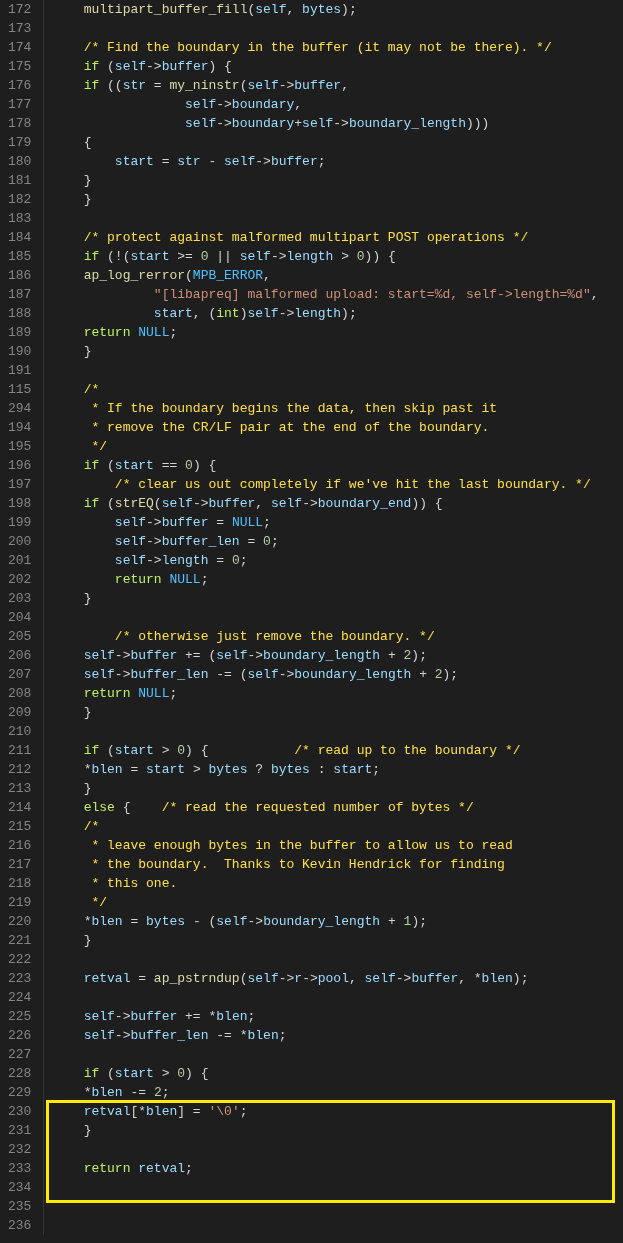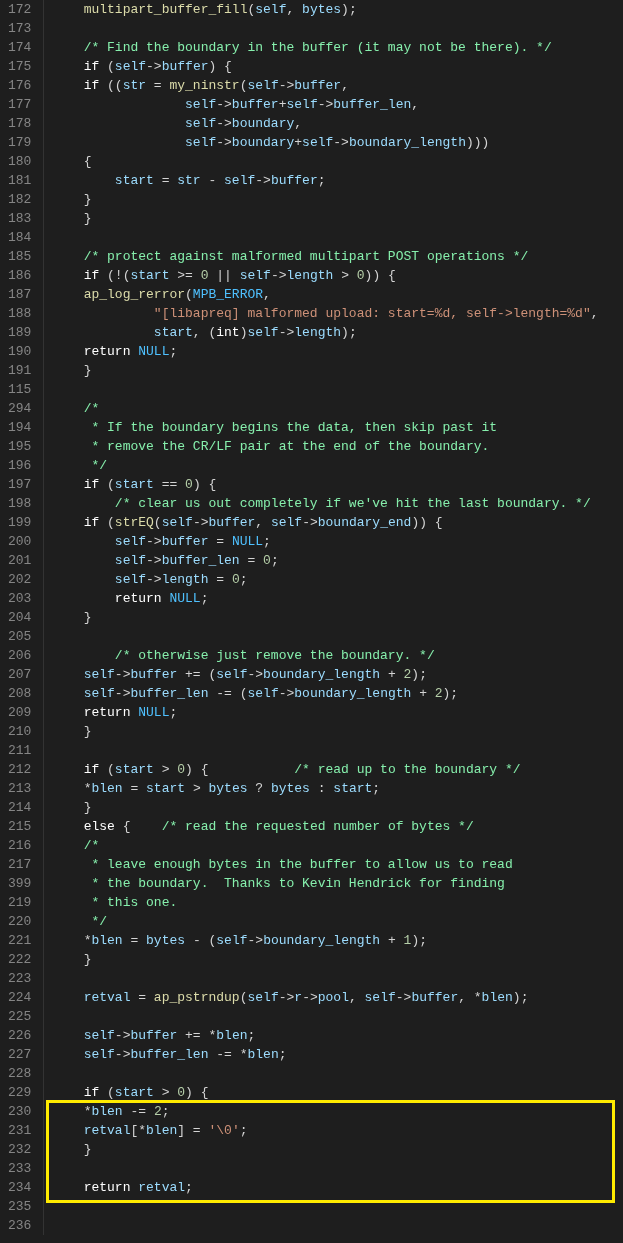--- a/index.html
+++ b/index.html
@@ -30,26 +30,26 @@
   .code {
     padding-left: 8px;
     flex: 1;
     position: relative;
   }
   .code-line {
     height: 19px;
     line-height: 19px;
     white-space: pre;
   }
-  .kw { color: #ffffff; }
+  .kw { color: #bef264; }
   .fn { color: #dcdcaa; }
   .id { color: #9cdcfe; }
   .num { color: #b5cea8; }
   .str { color: #ce9178; }
-  .cmt { color: #86efac; }
+  .cmt { color: #fde047; }
   .op { color: #d4d4d4; }
   .ws { color: #404040; }
   .const { color: #4fc1ff; }
   .highlight-box {
     position: absolute;
     border: 3px solid #ffeb00;
     left: 2px;
     right: 8px;
     pointer-events: none;
   }
@@ -98,21 +98,21 @@
       <div class="gutter-line">208</div>
       <div class="gutter-line">209</div>
       <div class="gutter-line">210</div>
       <div class="gutter-line">211</div>
       <div class="gutter-line">212</div>
       <div class="gutter-line">213</div>
       <div class="gutter-line">214</div>
       <div class="gutter-line">215</div>
       <div class="gutter-line">216</div>
       <div class="gutter-line">217</div>
-      <div class="gutter-line">399</div>
+      <div class="gutter-line">218</div>
       <div class="gutter-line">219</div>
       <div class="gutter-line">220</div>
       <div class="gutter-line">221</div>
       <div class="gutter-line">222</div>
       <div class="gutter-line">223</div>
       <div class="gutter-line">224</div>
       <div class="gutter-line">225</div>
       <div class="gutter-line">226</div>
       <div class="gutter-line">227</div>
       <div class="gutter-line">228</div>
@@ -124,21 +124,20 @@
       <div class="gutter-line">234</div>
       <div class="gutter-line">235</div>
       <div class="gutter-line">236</div>
     </div>
   <div class="code" id="code">
       <div class="code-line"><span class="ws">    </span><span class="fn">multipart_buffer_fill</span><span class="op">(</span><span class="id">self</span><span class="op">, </span><span class="id">bytes</span><span class="op">);</span></div>
       <div class="code-line"></div>
       <div class="code-line"><span class="ws">    </span><span class="cmt">/* Find the boundary in the buffer (it may not be there). */</span></div>
       <div class="code-line"><span class="ws">    </span><span class="kw">if</span><span class="op"> (</span><span class="id">self</span><span class="op">-&gt;</span><span class="id">buffer</span><span class="op">) {</span></div>
       <div class="code-line"><span class="ws">    </span><span class="kw">if</span><span class="op"> ((</span><span class="id">str</span><span class="op"> = </span><span class="fn">my_ninstr</span><span class="op">(</span><span class="id">self</span><span class="op">-&gt;</span><span class="id">buffer</span><span class="op">,</span></div>
-      <div class="code-line"><span class="ws">                 </span><span class="id">self</span><span class="op">-&gt;</span><span class="id">buffer</span><span class="op">+</span><span class="id">self</span><span class="op">-&gt;</span><span class="id">buffer_len</span><span class="op">,</span></div>
       <div class="code-line"><span class="ws">                 </span><span class="id">self</span><span class="op">-&gt;</span><span class="id">boundary</span><span class="op">,</span></div>
       <div class="code-line"><span class="ws">                 </span><span class="id">self</span><span class="op">-&gt;</span><span class="id">boundary</span><span class="op">+</span><span class="id">self</span><span class="op">-&gt;</span><span class="id">boundary_length</span><span class="op">)))</span></div>
       <div class="code-line"><span class="ws">    </span><span class="op">{</span></div>
       <div class="code-line"><span class="ws">        </span><span class="id">start</span><span class="op"> = </span><span class="id">str</span><span class="op"> - </span><span class="id">self</span><span class="op">-&gt;</span><span class="id">buffer</span><span class="op">;</span></div>
       <div class="code-line"><span class="ws">    </span><span class="op">}</span></div>
       <div class="code-line"><span class="ws">    </span><span class="op">}</span></div>
       <div class="code-line"></div>
       <div class="code-line"><span class="ws">    </span><span class="cmt">/* protect against malformed multipart POST operations */</span></div>
       <div class="code-line"><span class="ws">    </span><span class="kw">if</span><span class="op"> (!(</span><span class="id">start</span><span class="op"> &gt;= </span><span class="num">0</span><span class="op"> || </span><span class="id">self</span><span class="op">-&gt;</span><span class="id">length</span><span class="op"> &gt; </span><span class="num">0</span><span class="op">)) {</span></div>
       <div class="code-line"><span class="ws">    </span><span class="fn">ap_log_rerror</span><span class="op">(</span><span class="const">MPB_ERROR</span><span class="op">,</span></div>

